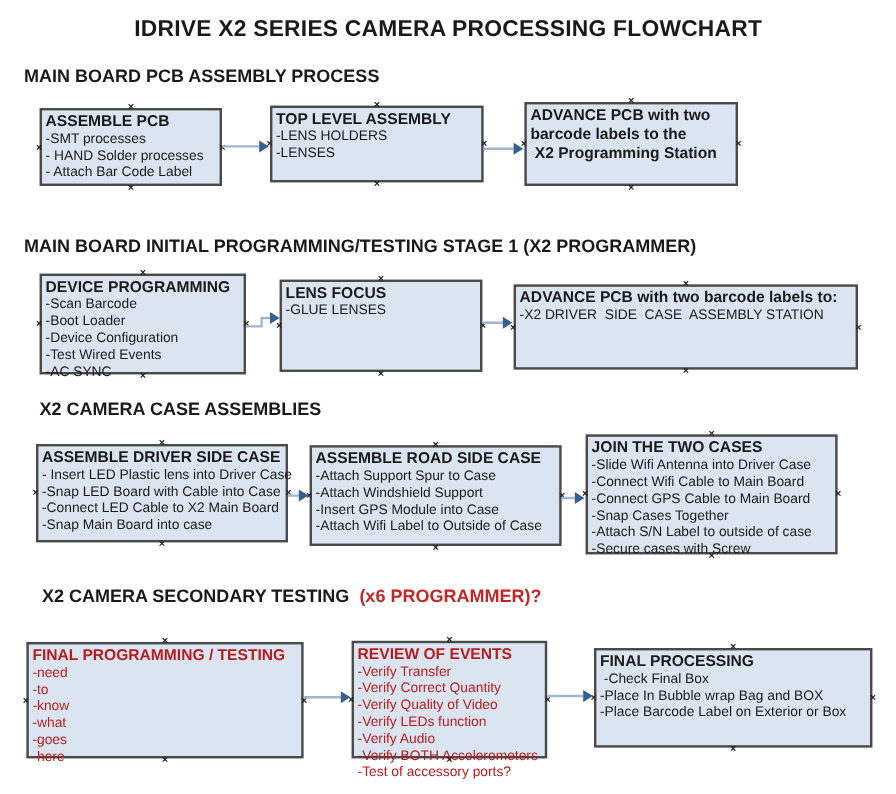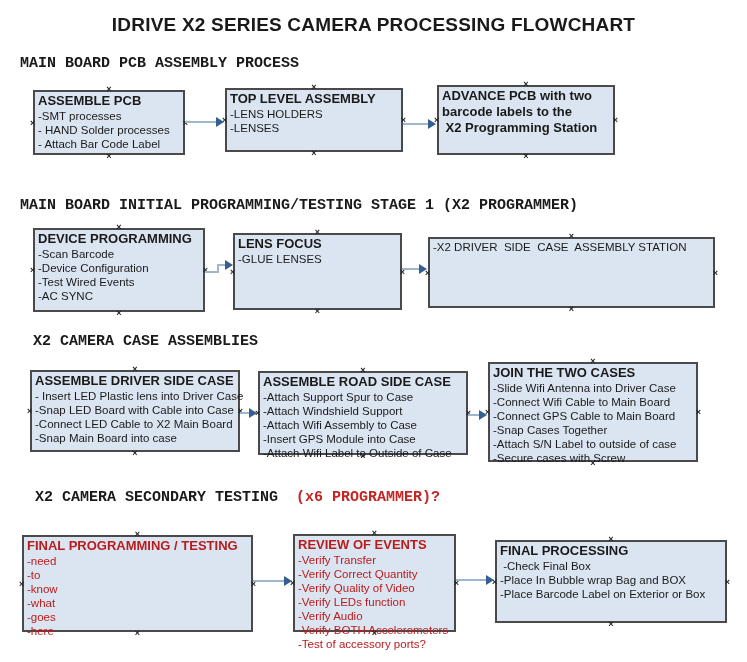--- a/index.html
+++ b/index.html
@@ -1,20 +1,20 @@
 <!DOCTYPE html>
 <html><head>
 <meta charset="utf-8">
 <style>
   html,body{margin:0;padding:0;background:#fff;}
   .canvas{position:relative;width:747px;height:662px;background:#ffffff;
           font-family:"Liberation Sans",sans-serif;color:#1a1a1a;overflow:hidden;}
   .title{position:absolute;top:14px;left:0;width:747px;text-align:center;
          font-size:19px;font-weight:bold;letter-spacing:.2px;}
-  .sec{position:absolute;font-size:15px;font-weight:bold;white-space:pre;font-family:Liberation Mono, monospace;}
+  .sec{position:absolute;font-size:15px;font-weight:bold;white-space:pre;}
   .sec .redpart{color:#c52525;text-align:right;}
   .box{position:absolute;background:#dbe5f1;border:2px solid #4a4a4a;
        box-sizing:border-box;padding:1px 3px;}
   .box .t{font-size:13px;font-weight:bold;line-height:16px;white-space:pre;}
   .box .i{font-size:11.5px;line-height:14px;white-space:pre;}
   .box.redbox .t,.box.redbox .i{color:#b91c1c;}
   .cp{position:absolute;font-size:9px;line-height:7px;color:#222;font-weight:bold;}
   .cp-t{top:-6px;left:50%;transform:translateX(-50%);}
   .cp-b{bottom:-7px;left:50%;transform:translateX(-50%);}
   .cp-l{left:-5px;top:50%;transform:translateY(-50%);}
@@ -59,39 +59,41 @@
       <span class="cp cp-b">×</span>
       <span class="cp cp-l">×</span>
       <span class="cp cp-r">×</span>
     </div>
 
   <div class="sec" style="left:20px;top:197px;">MAIN BOARD INITIAL PROGRAMMING/TESTING STAGE 1 (X2 PROGRAMMER)</div>
 
   <div class="box" style="left:33px;top:228px;width:172px;height:84px;">
     <div class="t">DEVICE PROGRAMMING</div>
     <div class="i">-Scan Barcode</div>
+    <div class="i">-Boot Loader</div>
     <div class="i">-Device Configuration</div>
     <div class="i">-Test Wired Events</div>
     <div class="i">-AC SYNC</div>
   <span class="cp cp-t">×</span>
       <span class="cp cp-b">×</span>
       <span class="cp cp-l">×</span>
       <span class="cp cp-r">×</span>
     </div>
 
   <div class="box" style="left:233px;top:233px;width:169px;height:77px;">
     <div class="t">LENS FOCUS</div>
     <div class="i">-GLUE LENSES</div>
   <span class="cp cp-t">×</span>
       <span class="cp cp-b">×</span>
       <span class="cp cp-l">×</span>
       <span class="cp cp-r">×</span>
     </div>
 
   <div class="box" style="left:428px;top:237px;width:287px;height:71px;">
+    <div class="t">ADVANCE PCB with two barcode labels to:</div>
     <div class="i">-X2 DRIVER  SIDE  CASE  ASSEMBLY STATION</div>
   <span class="cp cp-t">×</span>
       <span class="cp cp-b">×</span>
       <span class="cp cp-l">×</span>
       <span class="cp cp-r">×</span>
     </div>
 
   <div class="sec" style="left:33px;top:333px;">X2 CAMERA CASE ASSEMBLIES</div>
 
   <div class="box" style="left:30px;top:370px;width:210px;height:82px;">
@@ -103,21 +105,20 @@
   <span class="cp cp-t">×</span>
       <span class="cp cp-b">×</span>
       <span class="cp cp-l">×</span>
       <span class="cp cp-r">×</span>
     </div>
 
   <div class="box" style="left:258px;top:371px;width:210px;height:84px;">
     <div class="t">ASSEMBLE ROAD SIDE CASE</div>
     <div class="i">-Attach Support Spur to Case</div>
     <div class="i">-Attach Windshield Support</div>
-    <div class="i">-Attach Wifi Assembly to Case</div>
     <div class="i">-Insert GPS Module into Case</div>
     <div class="i">-Attach Wifi Label to Outside of Case</div>
   <span class="cp cp-t">×</span>
       <span class="cp cp-b">×</span>
       <span class="cp cp-l">×</span>
       <span class="cp cp-r">×</span>
     </div>
 
   <div class="box" style="left:488px;top:362px;width:210px;height:100px;">
     <div class="t">JOIN THE TWO CASES</div>

